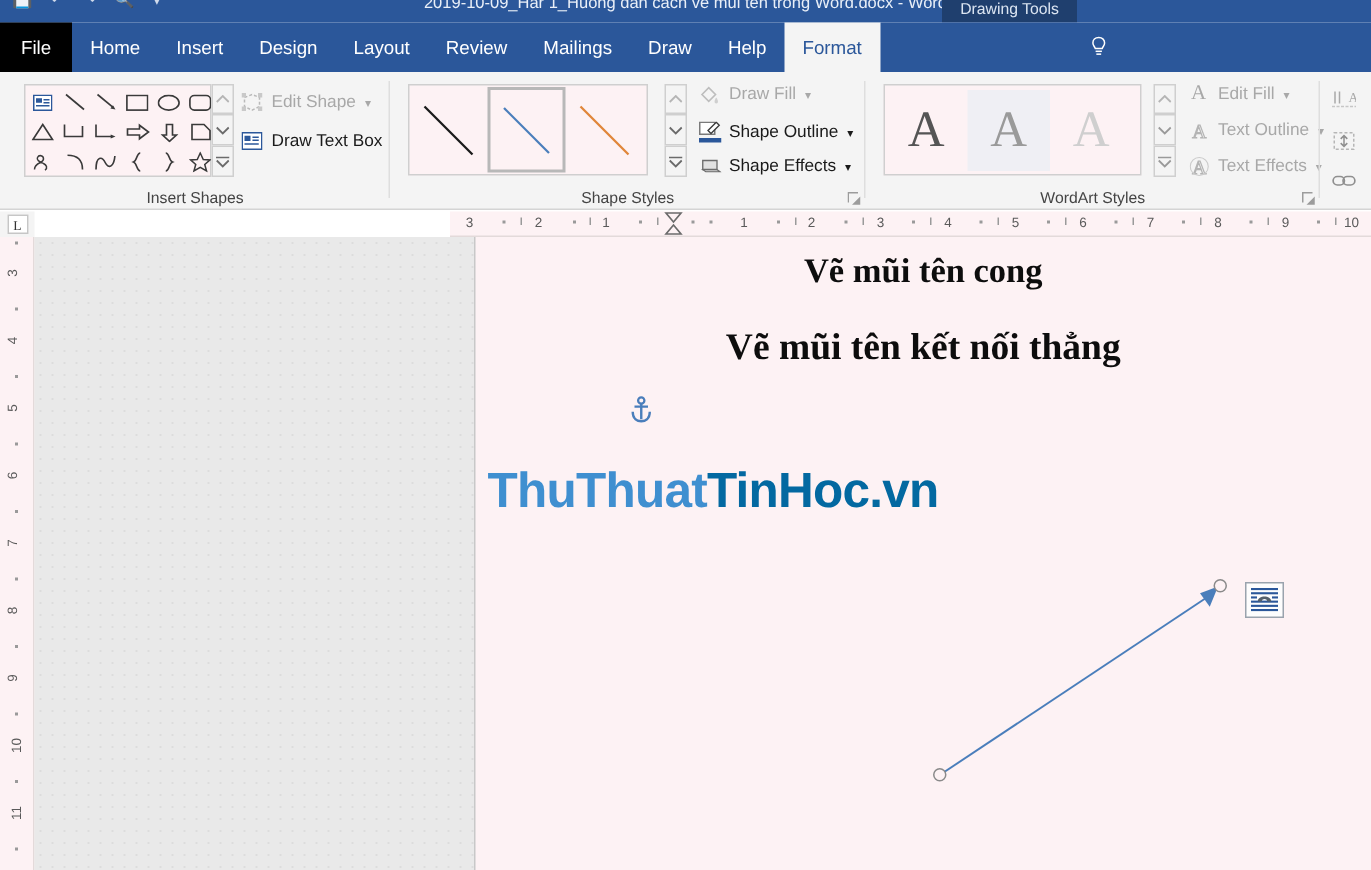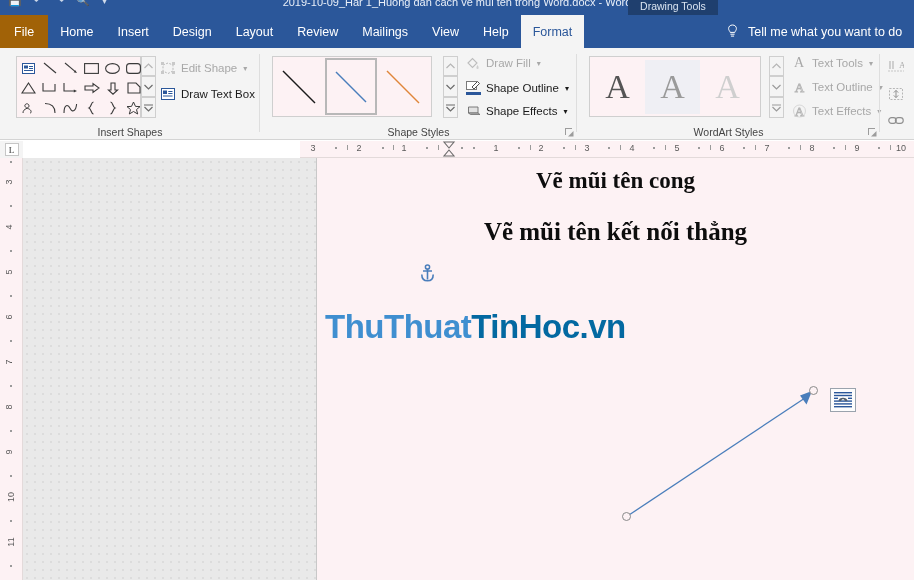--- a/index.html
+++ b/index.html
@@ -32,21 +32,21 @@
   
   .tabstrip {
     position: absolute; left: 0; top: 15px; width: 914px; height: 33px;
     background: #2b579a;
   }
   .tabs { position: absolute; left: 0; top: 0; height: 33px; display: flex; align-items: stretch; }
   .tab {
     display: flex; align-items: center; padding: 0 12px;
     color: #ffffff; font-size: 12.5px; white-space: nowrap; cursor: pointer;
   }
-  .tab.file { background: #a16207; padding: 0 14px; }
+  .tab.file { background: #000000; padding: 0 14px; }
   .tab.active {
     background: #f4f4f4; color: #2b579a;
   }
   .tellme {
     position: absolute; left: 726px; top: 0; height: 33px;
     display: flex; align-items: center; gap: 9px;
     color: #ffffff; font-size: 12.5px; white-space: nowrap; cursor: text;
   }
   .bulb { width: 13px; height: 15px; display: block; }
 
@@ -179,31 +179,30 @@
 
   <div class="tabstrip">
     <div class="tabs">
       <div class="tab file">File</div>
       <div class="tab">Home</div>
       <div class="tab">Insert</div>
       <div class="tab">Design</div>
       <div class="tab">Layout</div>
       <div class="tab">Review</div>
       <div class="tab">Mailings</div>
-      <div class="tab">View</div>
+      <div class="tab">Draw</div>
       <div class="tab">Help</div>
       <div class="tab active">Format</div>
     </div>
     <div class="tellme">
       <svg class="bulb" viewBox="0 0 13 15">
         <path d="M6.5 1 C4 1 2.6 2.7 2.6 4.6 C2.6 6.2 3.8 7.1 4.2 8.4 L8.8 8.4 C9.2 7.1 10.4 6.2 10.4 4.6 C10.4 2.7 9 1 6.5 1 Z" fill="none" stroke="#ffffff" stroke-width="1"></path>
         <rect x="4.4" y="9.7" width="4.2" height="1" fill="#ffffff"></rect>
         <rect x="4.9" y="11.6" width="3.2" height="1" fill="#ffffff"></rect>
       </svg>
-      <span>Tell me what you want to do</span>
     </div>
   </div>
 
   <div class="ribbon">
 
     <div class="rgroup" style="left:0; width:260px;">
 
       <div class="gal" style="left:16px; top:8px; width:125px; height:62px; display:block; padding:1px;">
         <div style="display:flex; flex-wrap:wrap; width:126px;">
           <div class="shape-cell">
@@ -454,21 +453,21 @@
       </div>
       <div class="spin" style="left:192px; top:49px; height:21px;">
         <svg width="9" height="8" viewBox="0 0 9 8">
             <line x1="0" y1="1" x2="9" y2="1" stroke="#9a9a9a" stroke-width="1"></line>
             <path d="M0.5 3 L4.5 7 L8.5 3" fill="none" stroke="#9a9a9a" stroke-width="1.2"></path>
           </svg>
       </div>
 
       <div class="cmd disabled" style="left:214px; top:7px;">
         <span class="ci" style="font-family:'Liberation Serif',serif; font-size:14px; color:#a8a8a8;">A</span>
-        <span>Text Tools</span>
+        <span>Edit Fill</span>
         <span class="caret">▾</span>
       </div>
 
       <div class="cmd disabled" style="left:214px; top:31px;">
         <span class="ci">
           <svg width="13" height="14" viewBox="0 0 13 14">
               <text x="6.5" y="12" font-family="Liberation Serif, serif" font-size="13" fill="none" stroke="#b4b4b4" stroke-width="0.8" text-anchor="middle">A</text>
             </svg>
         </span>
         <span>Text Outline</span>

